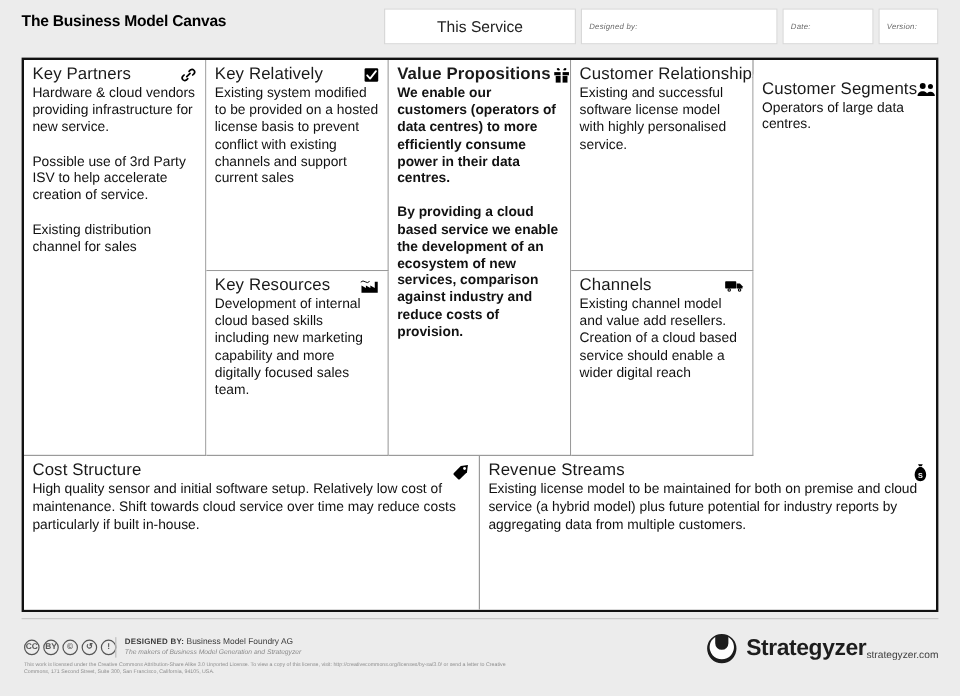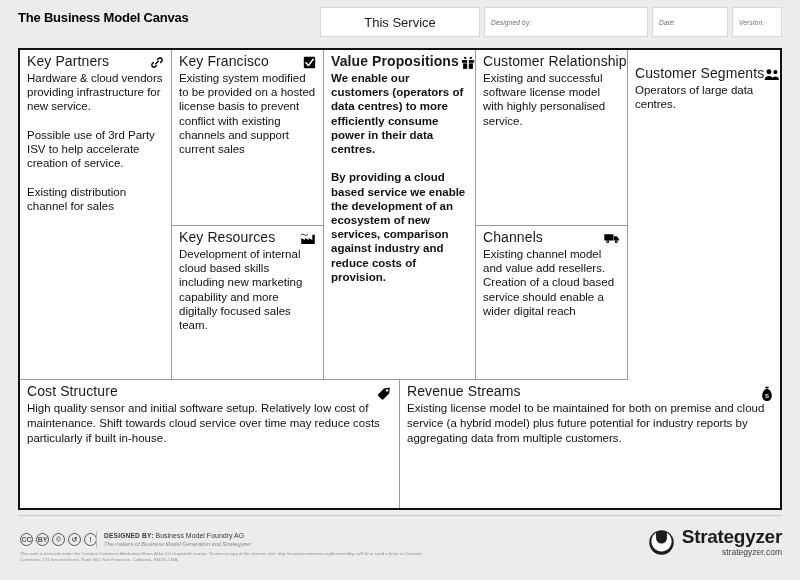--- a/index.html
+++ b/index.html
@@ -123,21 +123,21 @@
   .license-text {
     position: absolute; left: 20px; top: 36px; width: 420px;
     font-size: 4.4px; color: #8e8e8e; line-height: 6px;
   }
 
   .brand {
     position: absolute; right: 18px; top: 12px;
     display: flex; align-items: center; gap: 7px;
   }
   .brand-mark { width: 27px; height: 27px; }
-  .brand-text { display: flex; flex-direction: column; align-items: flex-start; }
+  .brand-text { display: flex; flex-direction: row; align-items: flex-start; }
   .brand-name {
     font-size: 19px; font-weight: bold; color: #1d1d1d; line-height: 20px;
     letter-spacing: -0.3px;
   }
   .brand-url {
     font-size: 8.5px; color: #3d3d3d; line-height: 11px; align-self: flex-end;
   }
 </style>
 </head>
 <body>
@@ -179,21 +179,21 @@
       </div>
       <div class="cell-body">Hardware &amp; cloud vendors providing infrastructure for new service.
 
 Possible use of 3rd Party ISV to help accelerate creation of service.
 
 Existing distribution channel for sales</div>
     </div>
 
     <div class="cell" id="ka">
       <div class="cell-head">
-        <span class="cell-title">Key Francisco</span>
+        <span class="cell-title">Key Relatively</span>
         <span class="cell-icon">
           <svg width="13" height="13" viewBox="0 0 24 24">
             <rect x="1.5" y="1.5" width="21" height="21" rx="2" fill="#000"></rect>
             <path d="M5.5 12.5 10 17.5 19 6" stroke="#fff" stroke-width="2.8" fill="none" stroke-linecap="round" stroke-linejoin="round"></path>
           </svg>
         </span>
       </div>
       <div class="cell-body">Existing system modified to be provided on a hosted license basis to prevent conflict with existing channels and support current sales</div>
     </div>
 

